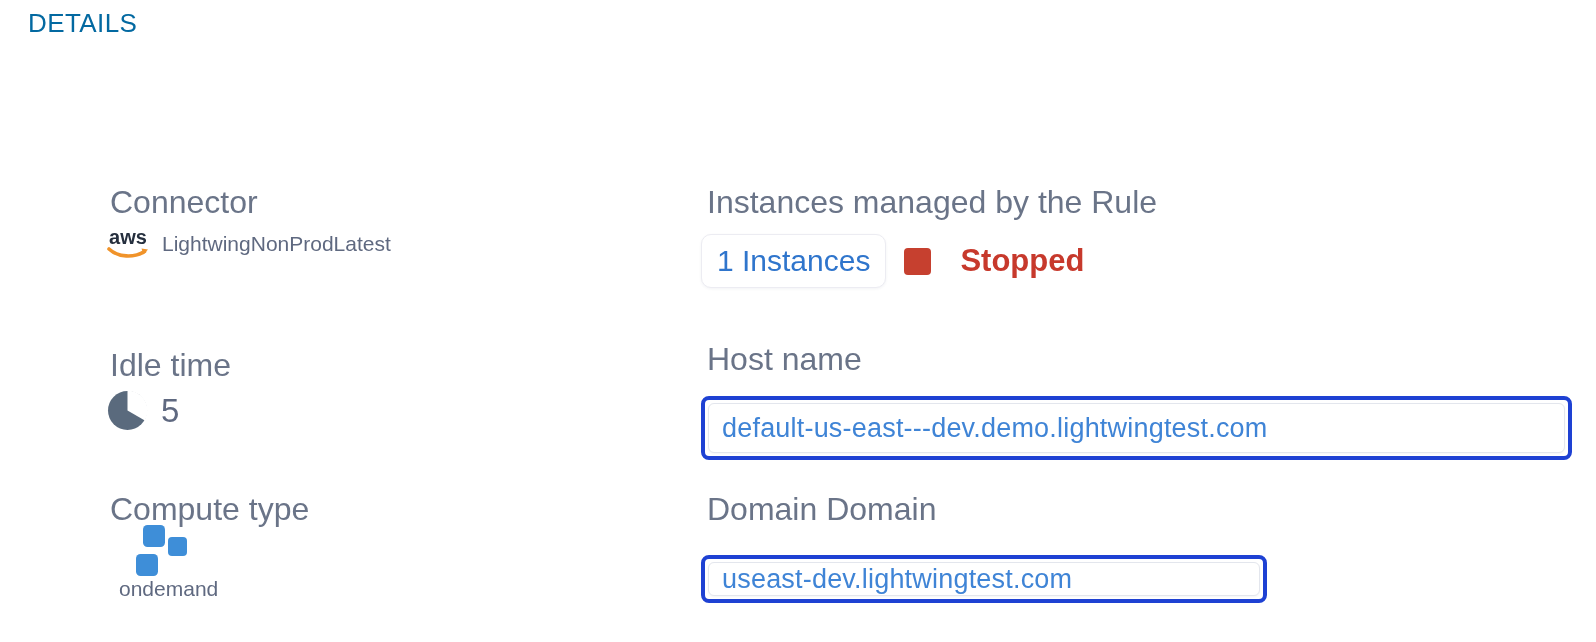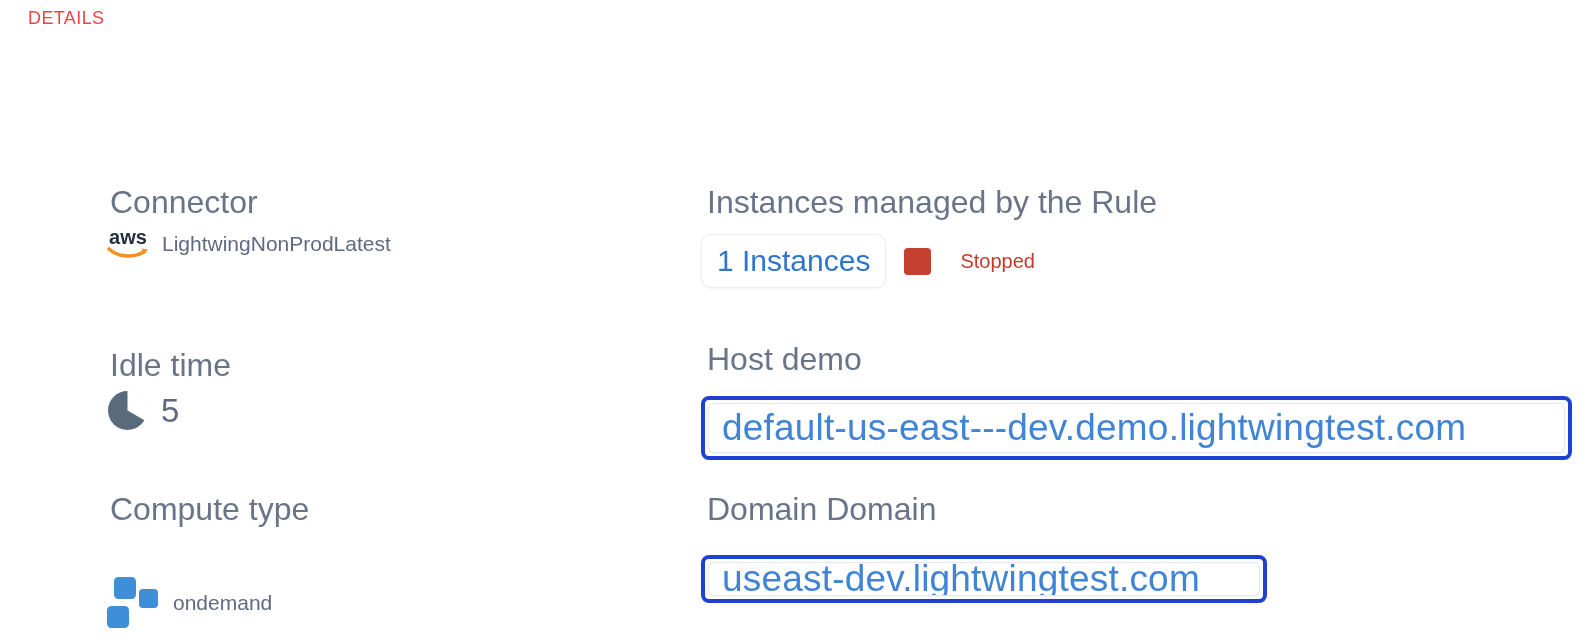--- a/index.html
+++ b/index.html
@@ -9,24 +9,24 @@
     width: 1596px;
     height: 642px;
     background: #ffffff;
     font-family: "Liberation Sans", sans-serif;
     overflow: hidden;
   }
   .abs { position: absolute; }
 
   .heading {
     left: 28px; top: 8px;
-    font-size: 18px;
+    font-size: 26px;
     font-weight: 500;
     letter-spacing: 0.4px;
-    color: #ef4444;
+    color: #0369a1;
   }
 
   .field-label {
     font-size: 32px;
     color: #6a7488;
     white-space: nowrap;
   }
 
   .value-row {
     display: flex;
@@ -37,21 +37,21 @@
   .gray-value {
     font-size: 21px;
     color: #5f6980;
   }
 
   
   .row-connector { left: 105px; top: 222px; }
   .row-connector .gray-value { margin-left: 10px; }
   .row-idle { left: 107px; top: 390px; }
   .row-idle .gray-value { margin-left: 13px; font-size: 33px; }
-  .row-compute { left: 106px; top: 576px; }
+  .row-compute { left: 106px; top: 524px; flex-direction: column; }
   .row-compute .gray-value { margin-left: 13px; }
 
   
   .lbl-connector { left: 110px; top: 184px; }
   .lbl-idle      { left: 110px; top: 347px; }
   .lbl-compute   { left: 110px; top: 491px; }
   .lbl-instances { left: 707px; top: 184px; }
   .lbl-host      { left: 707px; top: 341px; }
   .lbl-domain    { left: 707px; top: 491px; }
 
@@ -71,22 +71,23 @@
   }
   .stopped-square {
     width: 27px; height: 27px;
     margin-left: 6px;
     border-radius: 4px;
     background: #c6402f;
     flex: 0 0 auto;
   }
   .stopped-text {
     margin-left: 17px;
-    font-size: 20px;
+    font-size: 31px;
     color: #c7392c;
+    font-weight: bold;
   }
 
   
   .focus-box {
     border: 4px solid #1e41d3;
     border-radius: 8px;
     background: #ffffff;
     padding: 3px;
   }
   .focus-box .inner-field {
@@ -94,21 +95,21 @@
     display: flex;
     align-items: center;
     padding: 0 13px;
     border: 1px solid #e3e6ed;
     border-radius: 6px;
     background: #ffffff;
     box-shadow: 0 1px 2px rgba(40,50,80,0.05);
     overflow: hidden;
   }
   .link-text {
-    font-size: 37px;
+    font-size: 27px;
     color: #3f84d6;
     white-space: nowrap;
     cursor: pointer;
     letter-spacing: 0.2px;
   }
   .host-box   { left: 701px; top: 396px; width: 871px; height: 64px; }
   .domain-box { left: 701px; top: 555px; width: 566px; height: 48px; }
 
   .icon { flex: 0 0 auto; display: block; }
 </style>
@@ -148,21 +149,21 @@
     <span class="gray-value">ondemand</span>
   </div>
 
   <div class="abs field-label lbl-instances">Instances managed by the Rule</div>
   <div class="abs value-row row-instances">
     <span class="instances-chip">1 Instances</span>
     <span class="stopped-square"></span>
     <span class="stopped-text">Stopped</span>
   </div>
 
-  <div class="abs field-label lbl-host">Host demo</div>
+  <div class="abs field-label lbl-host">Host name</div>
   <div class="abs focus-box host-box">
     <div class="inner-field">
       <span class="link-text">default-us-east---dev.demo.lightwingtest.com</span>
     </div>
   </div>
 
   <div class="abs field-label lbl-domain">Domain Domain</div>
   <div class="abs focus-box domain-box">
     <div class="inner-field">
       <span class="link-text">useast-dev.lightwingtest.com</span>

